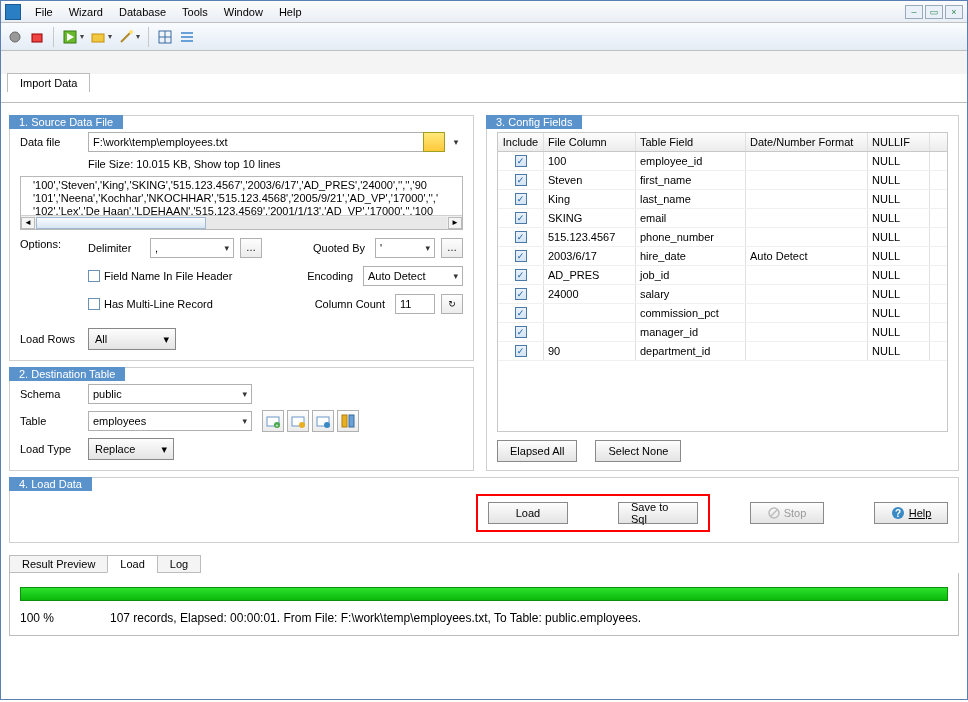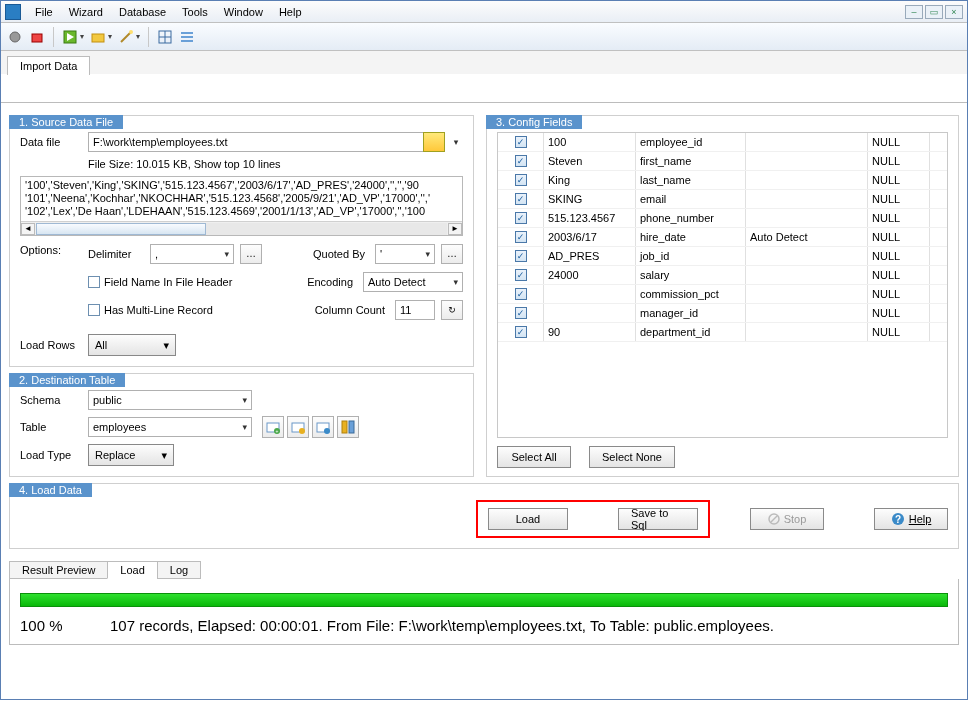--- a/index.html
+++ b/index.html
@@ -9,33 +9,33 @@
 .app-ico { width: 16px; height: 16px; background: #2a7ec3; border: 1px solid #1a5a95; margin-right: 6px; }
 .menu-item { padding: 2px 8px; cursor: default; }
 .winctl { margin-left: auto; display: flex; gap: 2px; }
 .winbtn { width: 18px; height: 14px; border: 1px solid #9ab; background: #eaf1f8; font-size: 9px; line-height: 12px; text-align: center; color: #385; }
 .toolbar { background: linear-gradient(#fafcff,#e4ecf5); height: 28px; border-bottom: 1px solid #c0c0c0; display: flex; align-items: center; padding: 0 6px; gap: 6px; }
 .tico { width: 16px; height: 16px; display: inline-block; }
 .tdd { display: inline-flex; align-items: center; }
 .tdd .car { font-size: 8px; color: #444; margin-left: 2px; }
 .sep { width: 1px; height: 20px; background: #c8c8c8; margin: 0 2px; }
 .tabstrip { display: flex; padding: 4px 6px 0 6px; background: #f4f4f4; }
-.tab { border: 1px solid #bcbcbc; border-bottom: none; background: #fff; padding: 3px 12px; font-size: 11px; position: relative; top: 1px; }
+.tab { border: 1px solid #bcbcbc; border-bottom: none; background: #fff; padding: 3px 12px; font-size: 11px; position: relative; top: 18px; }
 .content { flex: 1; border-top: 1px solid #bcbcbc; padding: 6px 8px 6px 8px; display: flex; flex-direction: column; margin-top: 28px; }
 .cols { display: flex; gap: 12px; }
 .leftcol { width: 465px; display: flex; flex-direction: column; }
 .rightcol { flex: 1; display: flex; flex-direction: column; }
 .panel { border: 1px solid #cfcfcf; position: relative; margin-top: 6px; padding: 16px 10px 10px 10px; }
 .panel-title { position: absolute; top: -1px; left: -1px; background: #5a93cc; color: #fff; font-size: 11px; padding: 1px 10px; }
 .row { display: flex; align-items: center; margin-bottom: 6px; }
 .lbl { width: 68px; }
 .pathbox { flex: 1; border: 1px solid #b0b0b0; height: 20px; padding: 1px 4px; background: #fff; display: flex; align-items: center; }
 .browsebtn { width: 22px; height: 20px; border: 1px solid #a0a020; background: linear-gradient(#ffe97a,#ffc83a); margin-left: -1px; }
 .ddarr { width: 14px; text-align: center; font-size: 9px; color: #333; margin-left: 4px; cursor: default; }
-.preview { border: 1px solid #b8b8b8; background: #fff; height: 60px; overflow: hidden; padding: 2px 4px; font-size: 11px; line-height: 13px; white-space: nowrap; position: relative; }
+.preview { border: 1px solid #b8b8b8; background: #fff; height: 54px; overflow: hidden; padding: 2px 12px; font-size: 11px; line-height: 13px; white-space: nowrap; position: relative; }
 .hscroll { position: absolute; bottom: 0; left: 0; right: 0; height: 14px; background: #efefef; border-top: 1px solid #d0d0d0; display: flex; align-items: center; }
 .hscroll .arrow { width: 14px; height: 12px; border: 1px solid #bbb; background: #f4f4f4; text-align: center; font-size: 8px; line-height: 10px; }
 .hscroll .track { flex: 1; margin: 0 1px; height: 12px; background: #e8e8e8; position: relative; }
 .hscroll .thumb { position: absolute; left: 0; width: 170px; height: 12px; background: linear-gradient(#f8fbff,#d8e6f2); border: 1px solid #9fb9d4; }
 .frow { display: flex; align-items: center; margin-top: 8px; }
 .sel { border: 1px solid #b0b0b0; height: 20px; background: #fff; display: flex; align-items: center; padding: 0 4px; }
 .sel .car { margin-left: auto; font-size: 9px; color: #333; }
 .smbtn { width: 22px; height: 20px; border: 1px solid #b0b0b0; background: linear-gradient(#fdfdfd,#ececec); text-align: center; font-size: 10px; line-height: 18px; }
 .chk { display: inline-flex; align-items: flex-start; gap: 4px; }
 .chk .box { width: 12px; height: 12px; border: 1px solid #6d8fb0; background: #fff; }
@@ -56,21 +56,21 @@
 .grow-body { overflow-y: auto; }
 .grow { display: flex; border-bottom: 1px solid #f0f0f0; }
 .chk2 { width: 12px; height: 12px; border: 1px solid #4a78a8; background: linear-gradient(#eaf2fb,#d3e4f3); display: flex; align-items: center; justify-content: center; color: #155a9c; font-size: 9px; }
 .section-load { margin-top: 6px; }
 .redbox { border: 2px solid #f00; padding: 6px 10px; display: inline-flex; gap: 50px; }
 .lowertabs { display: flex; margin-top: 10px; }
 .lowertabs .lt { border: 1px solid #bcbcbc; padding: 2px 12px; background: #f4f4f4; margin-right: -1px; }
 .lowertabs .lt.active { background: #fff; border-bottom-color: #fff; }
 .lowpanel { border: 1px solid #bcbcbc; border-top: none; padding: 14px 10px 10px 10px; }
 .progress { height: 14px; background: linear-gradient(#2de02d,#0ab80a); border: 1px solid #0a900a; }
-.status { margin-top: 10px; font-size: 15px; }
+.status { margin-top: 10px; font-size: 12px; }
 .disabled { color: #9a9a9a; }
 .ico16 { width: 16px; height: 16px; }
 .hint { color: #000; }
 </style>
 </head>
 <body>
 
 <div class="window">
   <div class="menubar">
     <div class="app-ico"></div>
@@ -269,20 +269,27 @@
               </div>
           </div>
         </div>
       </div>
 
       <div class="rightcol">
 
         <div class="panel" style="flex:1;display:flex;flex-direction:column;padding-bottom:8px">
           <div class="panel-title">3. Config Fields</div>
           <div class="grid">
+            <div class="ghead">
+              <div class="gh c-inc">Include</div>
+              <div class="gh c-fc">File Column</div>
+              <div class="gh c-tf">Table Field</div>
+              <div class="gh c-df">Date/Number Format</div>
+              <div class="gh c-nu">NULLIF</div>
+            </div>
             <div class="grow-body" id="grid-body">
                 <div class="grow">
                   <div class="gc c-inc">
                     <span class="chk2">✓</span>
                   </div>
                   <div class="gc c-fc">100</div>
                   <div class="gc c-tf">employee_id</div>
                   <div class="gc c-df"></div>
                   <div class="gc c-nu">NULL</div>
                 </div>
@@ -372,21 +379,21 @@
                     <span class="chk2">✓</span>
                   </div>
                   <div class="gc c-fc">90</div>
                   <div class="gc c-tf">department_id</div>
                   <div class="gc c-df"></div>
                   <div class="gc c-nu">NULL</div>
                 </div>
               </div>
           </div>
           <div style="display:flex;gap:18px;margin-top:8px">
-            <div class="btn wide">Select All</div>
+            <div class="btn wide">Elapsed All</div>
             <div class="btn wide">Select None</div>
           </div>
         </div>
       </div>
     </div>
 
     <div class="panel section-load">
       <div class="panel-title">4. Load Data</div>
       <div style="display:flex;align-items:center">
         <span style="flex:1"></span>

